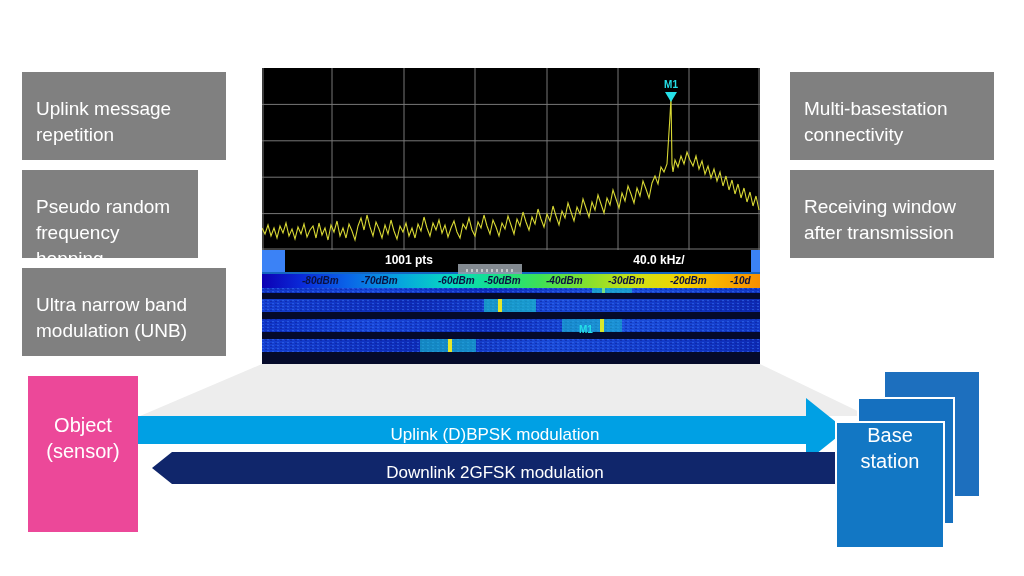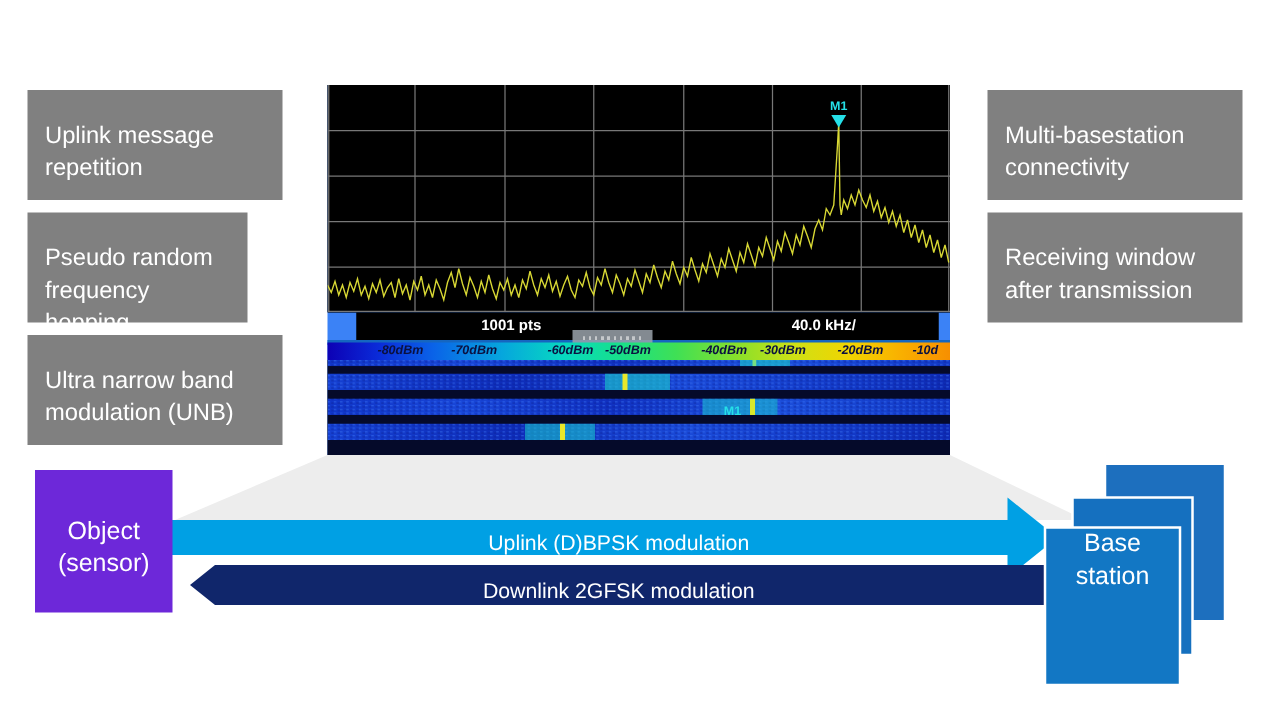--- a/index.html
+++ b/index.html
@@ -44,21 +44,21 @@
   
   #funnel{position:absolute;left:0;top:360px;width:1024px;height:216px;}
 
   .arrowlabel{
     position:absolute;color:#ffffff;font-size:17px;text-align:center;white-space:nowrap;
   }
   #uplinkLabel{left:150px;top:425px;width:690px;}
   #downlinkLabel{left:150px;top:463px;width:690px;}
 
   .nodebox{position:absolute;color:#fff;font-size:20px;line-height:26px;text-align:center;}
-  #objbox{left:28px;top:376px;width:110px;height:114px;background:#6d28d9;}
+  #objbox{left:28px;top:376px;width:110px;height:156px;background:#ec4899;}
   #objtext{position:absolute;left:0;top:36px;width:110px;}
 </style>
 </head>
 <body>
 
 <div id="stage">
 
   <div class="feat" style="left:22px;top:72px;width:204px;height:88px;">
     <span>Uplink message</span>
     <span>repetition</span>
@@ -121,21 +121,21 @@
     <div id="sliderHandle">
       <div class="dots"></div>
     </div>
 
     <div id="colorbar"></div>
     <div class="cbl" style="left:1px;margin-top:33px;">0dBm</div>
     <div class="cbl" style="left:40px;">-80dBm</div>
     <div class="cbl" style="left:99px;">-70dBm</div>
     <div class="cbl" style="left:160px;margin-left:16px;">-60dBm</div>
     <div class="cbl" style="left:222px;">-50dBm</div>
-    <div class="cbl" style="left:284px;margin-left:15px;">-40dBm</div>
+    <div class="cbl" style="left:284px;">-40dBm</div>
     <div class="cbl" style="left:346px;">-30dBm</div>
     <div class="cbl" style="left:408px;">-20dBm</div>
     <div class="cbl" style="left:468px;">-10d</div>
 
     <div id="waterfall">
       <svg width="498" height="76" viewBox="0 0 498 76">
         <defs>
           <linearGradient id="bandA" x1="0" y1="0" x2="1" y2="0">
             <stop offset="0" stop-color="#1035c8"></stop>
             <stop offset="0.22" stop-color="#1846d8"></stop>

